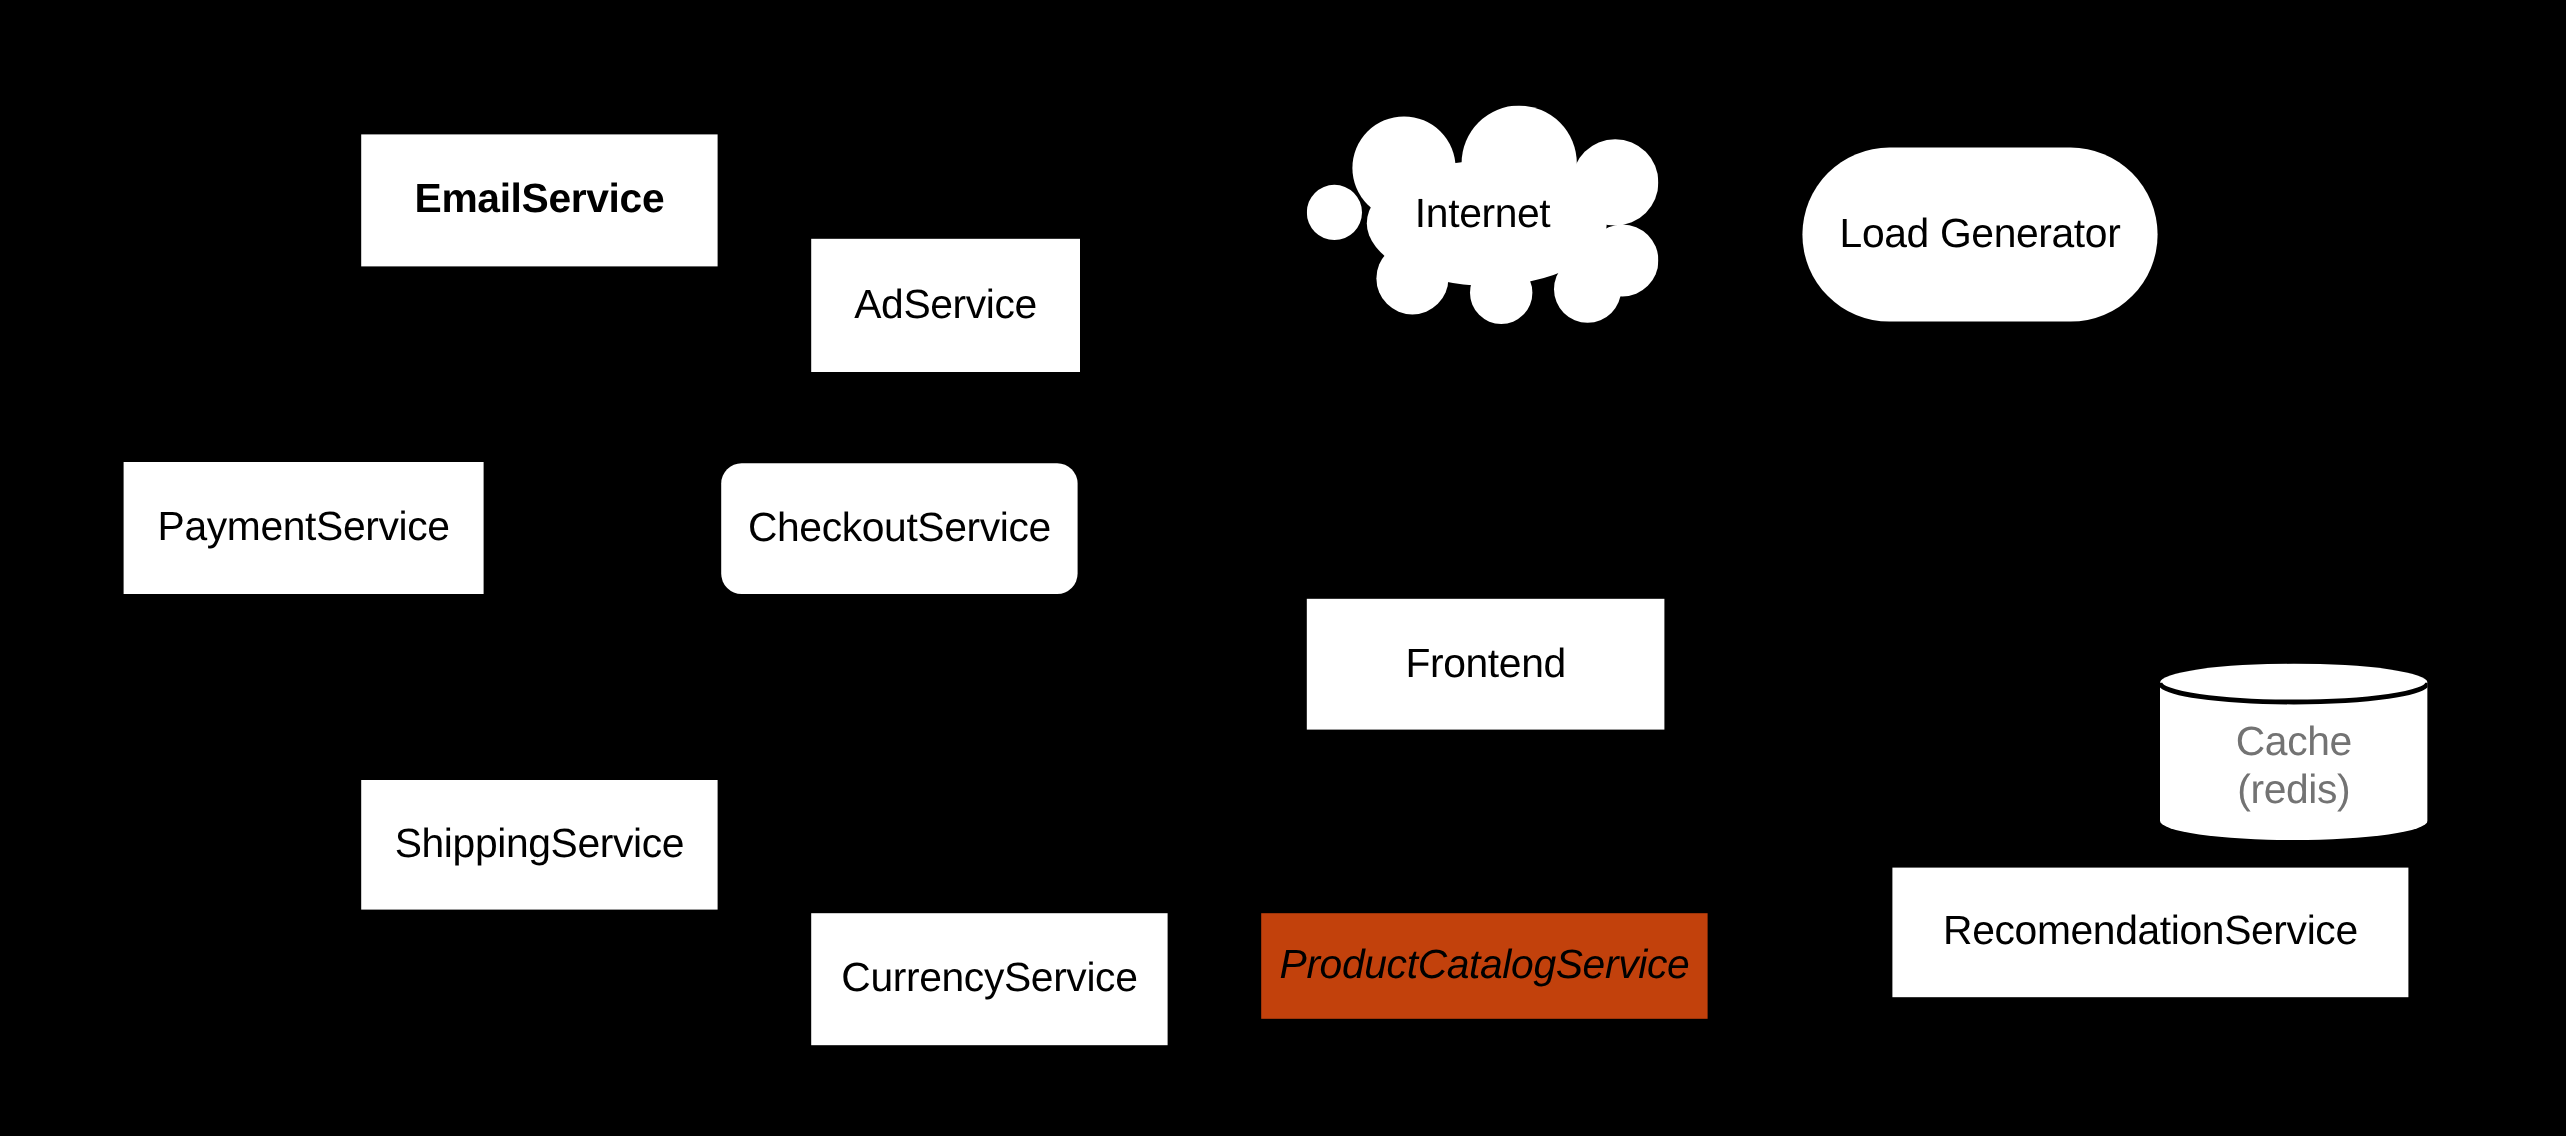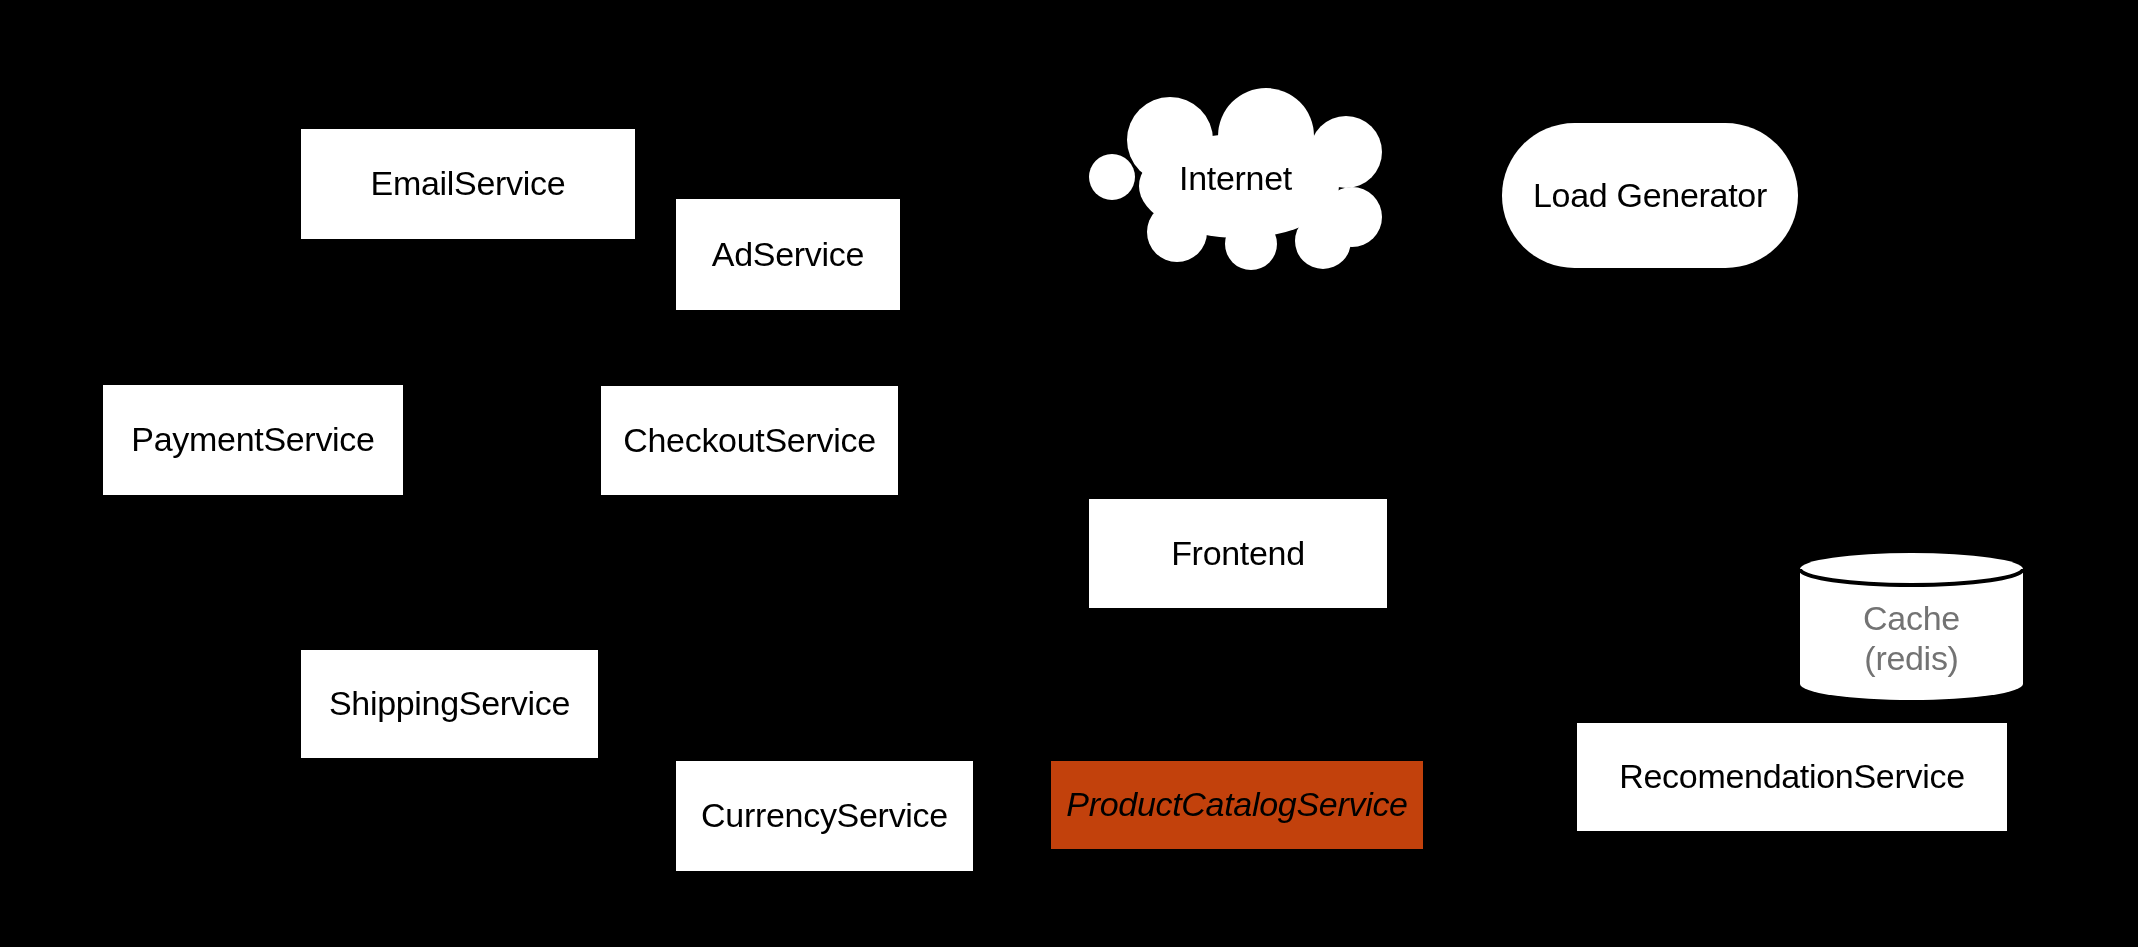--- a/index.html
+++ b/index.html
@@ -37,21 +37,21 @@
     display: block;
   }
   .node-label { position: relative; z-index: 1; }
   .node-cylinder .node-label { padding-top: 24px; }
   .label-line { display: block; white-space: nowrap; }
 </style>
 </head>
 <body style="background: rgb(0, 0, 0);">
 
 <div id="diagram">
-    <div class="node node-rect" style="left: 301px; top: 129px; width: 334px; height: 110px; color: rgb(0, 0, 0); background: rgb(255, 255, 255);">
+    <div class="node node-rect" style="left: 301px; top: 112px; width: 297px; height: 110px; color: rgb(0, 0, 0); background: rgb(255, 255, 255); font-weight: bold;">
       <div class="node-label">
         <span class="label-line">EmailService</span>
       </div>
     </div>
     <div class="node node-rect" style="left: 676px; top: 199px; width: 224px; height: 111px; color: rgb(0, 0, 0); background: rgb(255, 255, 255);">
       <div class="node-label">
         <span class="label-line">AdService</span>
       </div>
     </div>
     <div class="node node-cloud" style="left: 1089px; top: 88px; width: 293px; height: 182px; color: rgb(0, 0, 0);">
@@ -75,21 +75,21 @@
     <div class="node node-stadium" style="left: 1502px; top: 123px; width: 296px; height: 145px; color: rgb(0, 0, 0); background: rgb(255, 255, 255);">
       <div class="node-label">
         <span class="label-line">Load Generator</span>
       </div>
     </div>
     <div class="node node-rect" style="left: 76px; top: 385px; width: 300px; height: 110px; color: rgb(0, 0, 0); background: rgb(255, 255, 255); margin-left: 27px;">
       <div class="node-label">
         <span class="label-line">PaymentService</span>
       </div>
     </div>
-    <div class="node node-rect" style="left: 601px; top: 386px; width: 297px; height: 109px; color: rgb(0, 0, 0); background: rgb(255, 255, 255);">
+    <div class="node node-rect" style="left: 601px; top: 386px; width: 297px; height: 109px; color: rgb(0, 0, 0); background: rgb(255, 255, 255); border-radius: 17px;">
       <div class="node-label">
         <span class="label-line">CheckoutService</span>
       </div>
     </div>
     <div class="node node-rect" style="left: 1089px; top: 499px; width: 298px; height: 109px; color: rgb(0, 0, 0); background: rgb(255, 255, 255);">
       <div class="node-label">
         <span class="label-line">Frontend</span>
       </div>
     </div>
     <div class="node node-cylinder" style="left: 1800px; top: 553px; width: 223px; height: 147px; color: #737373;">

